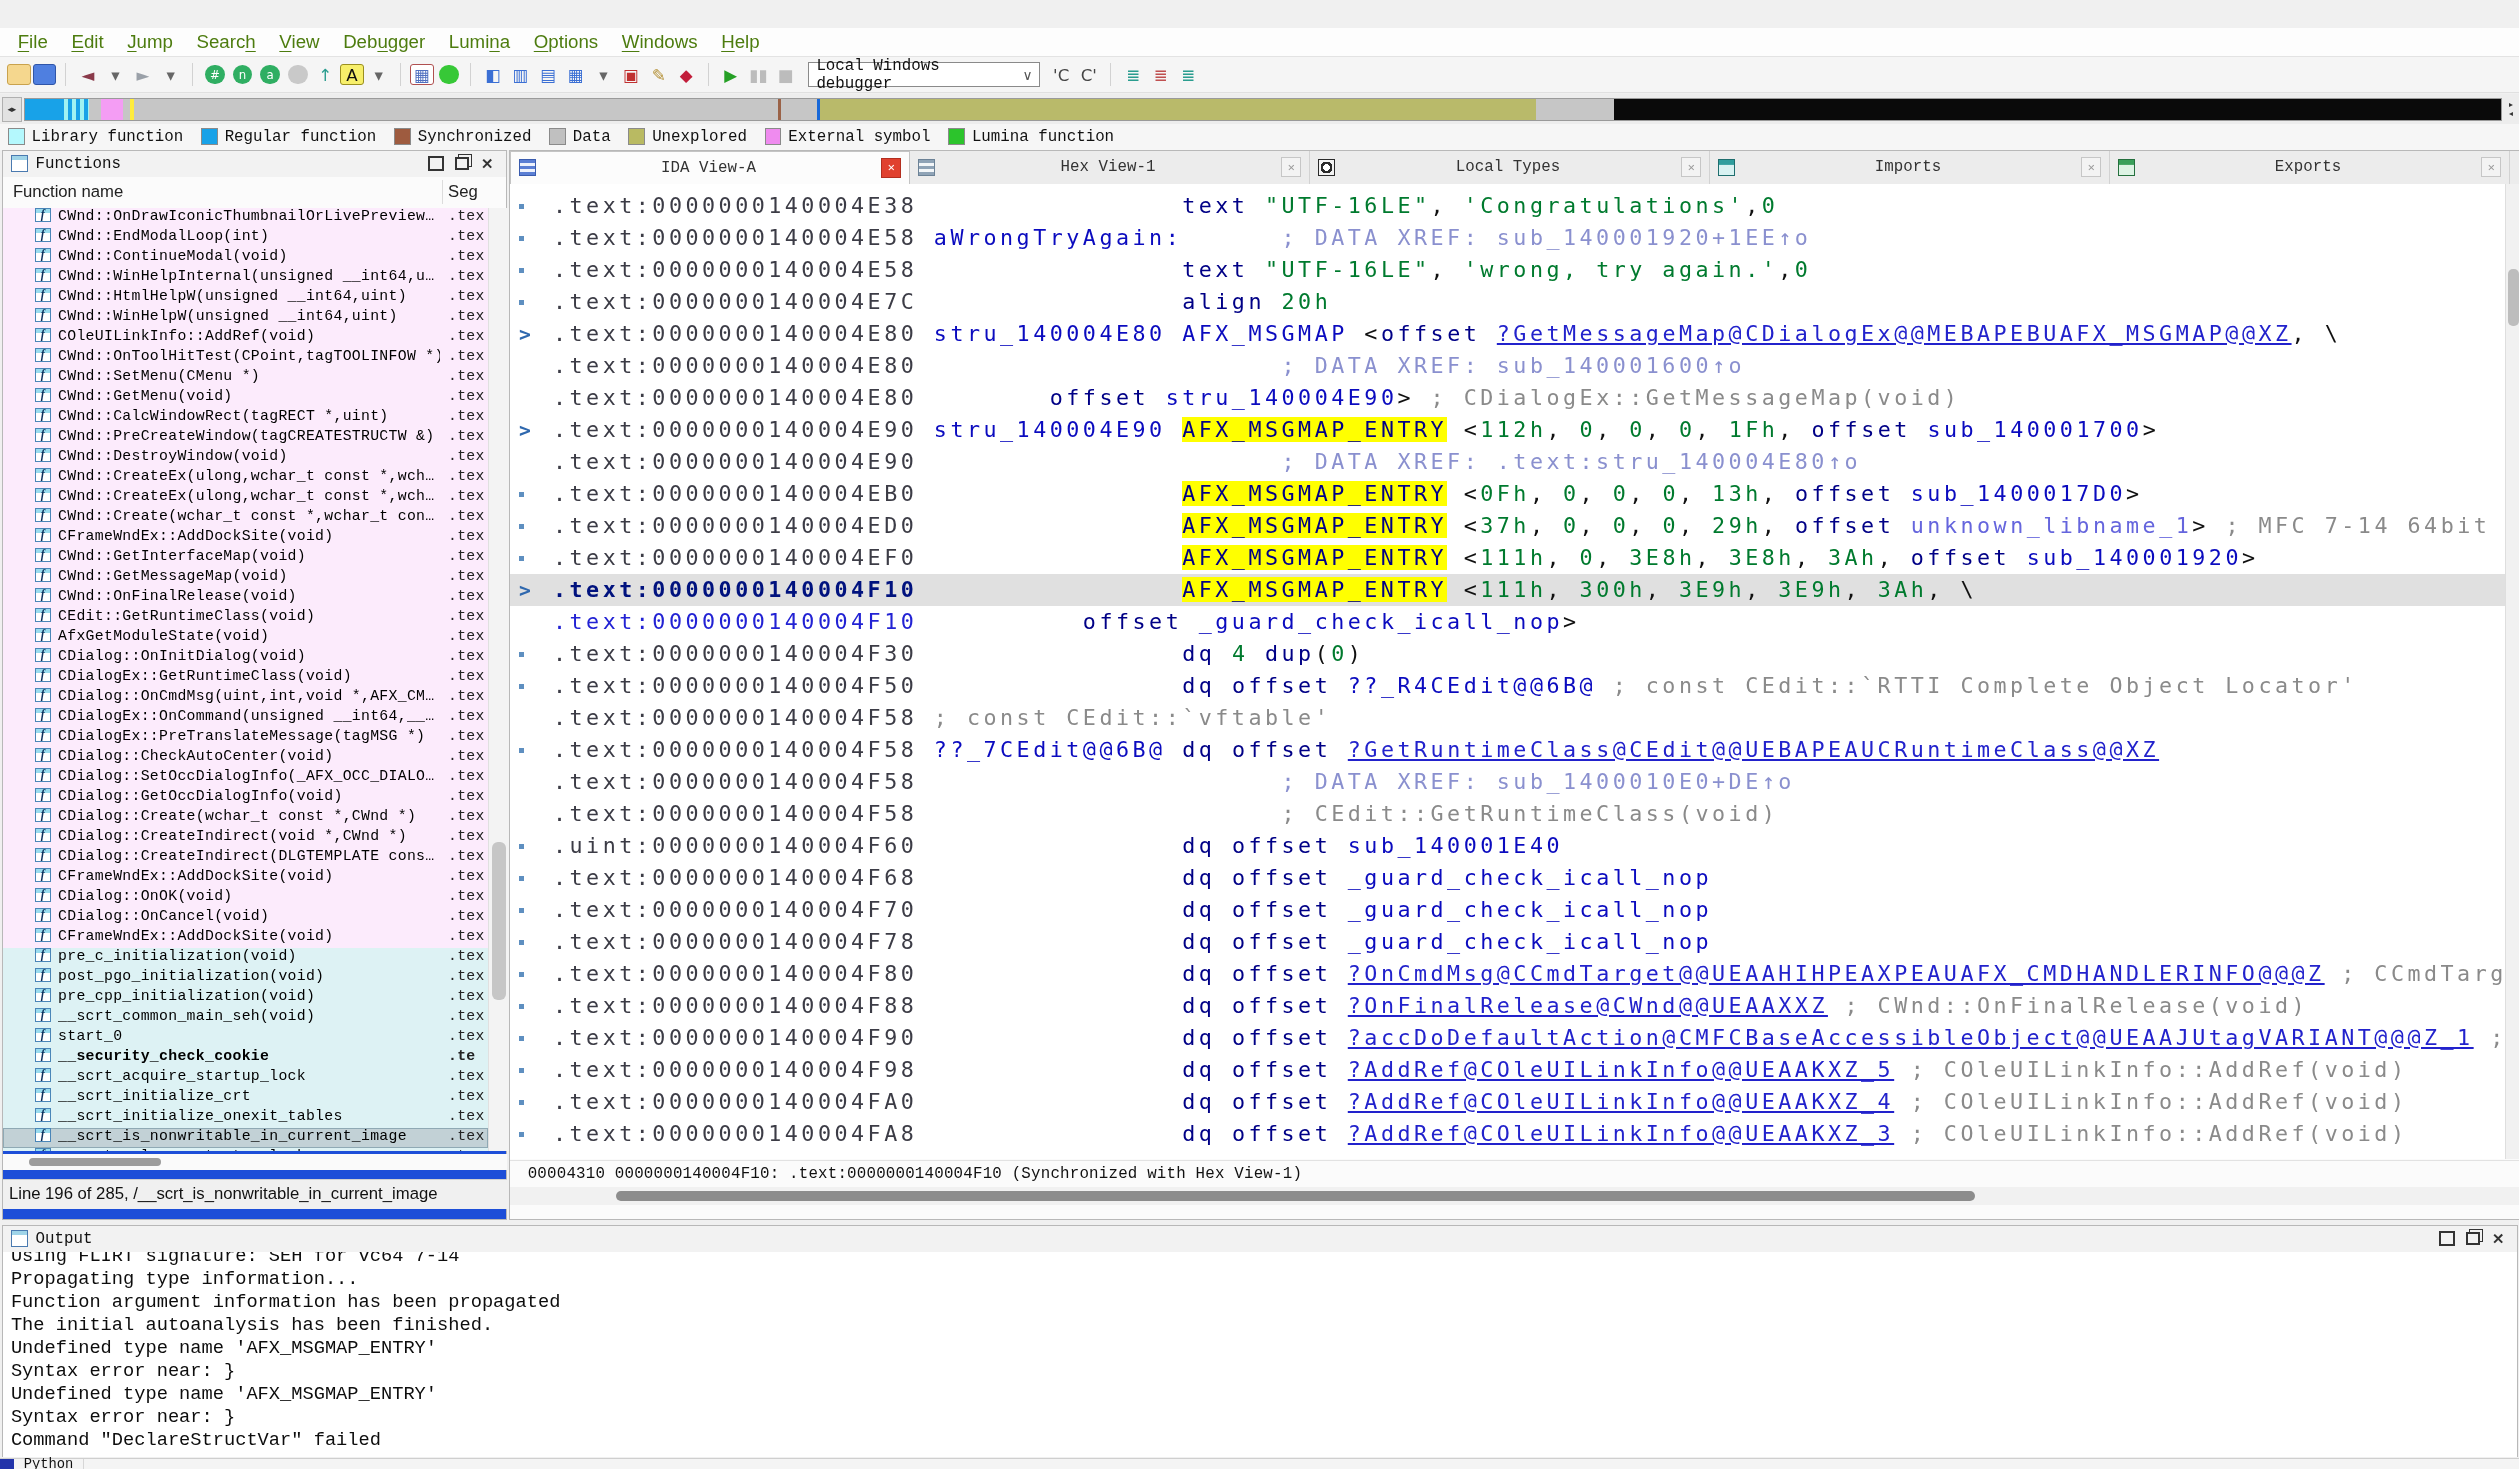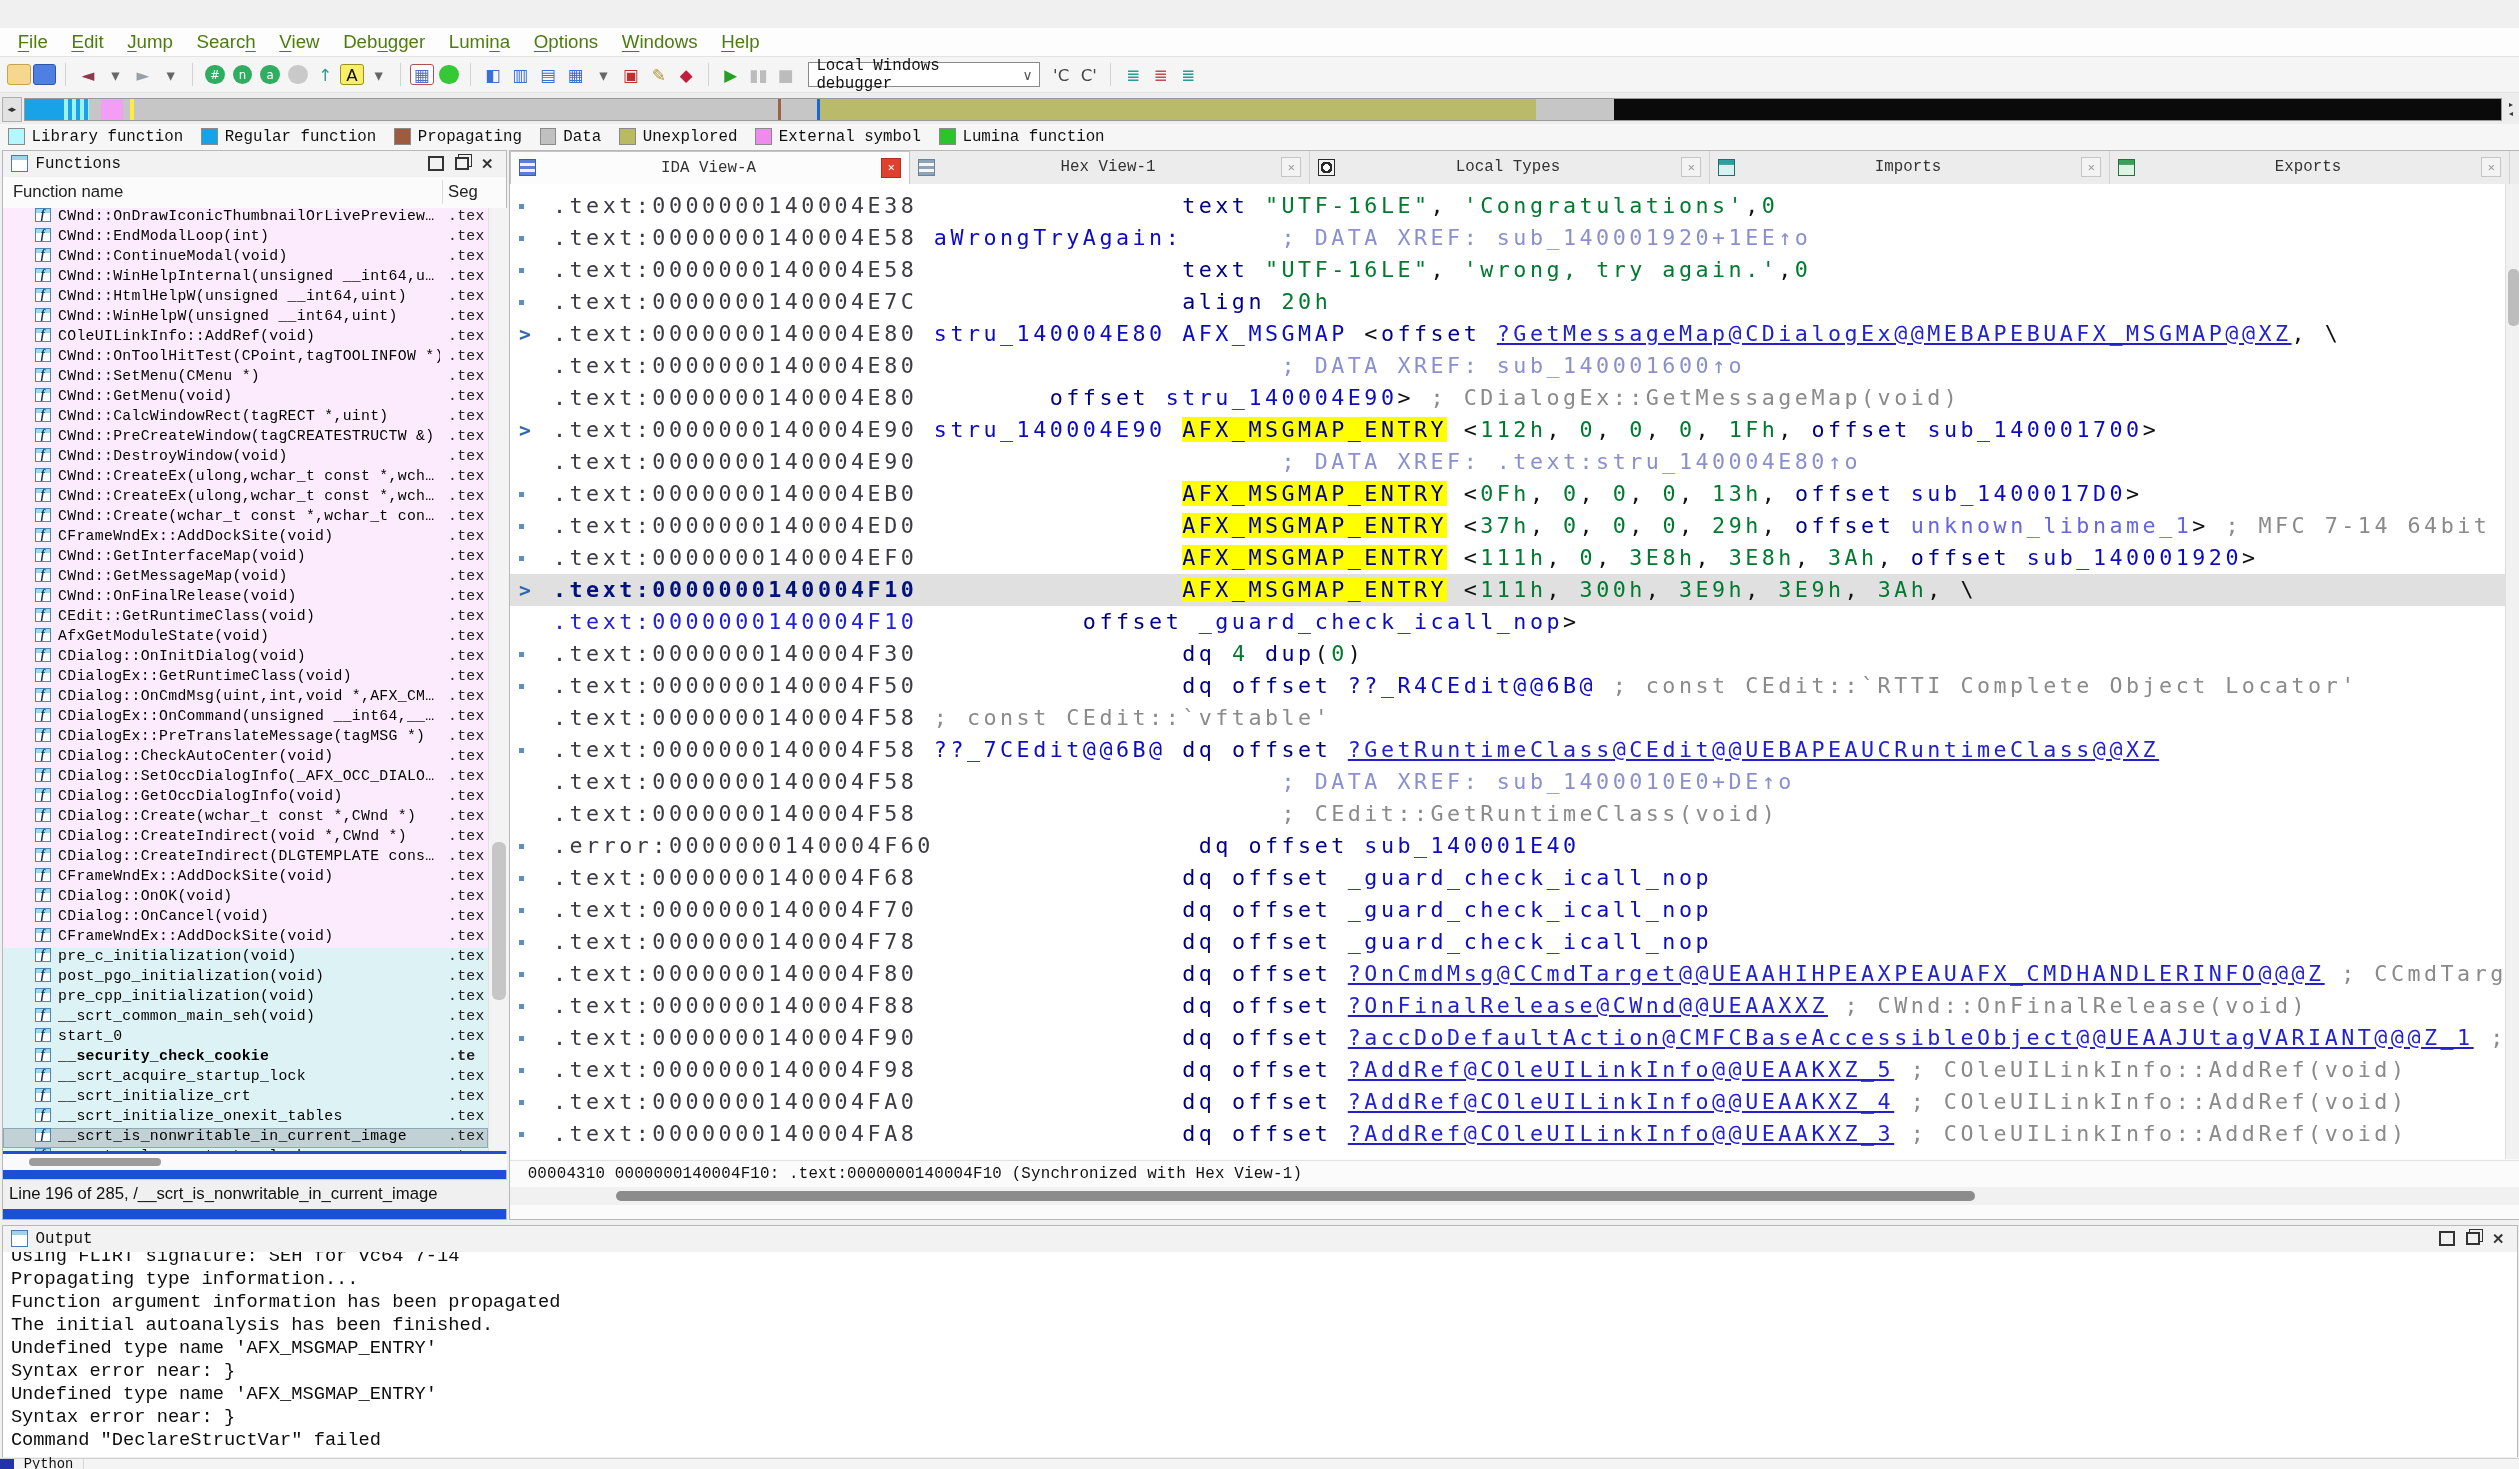--- a/index.html
+++ b/index.html
@@ -240,21 +240,21 @@
       <span class="lg-item">
         <span class="lg-sw" style="background: rgb(180, 248, 253);"></span>
         <span>Library function</span>
       </span>
       <span class="lg-item">
         <span class="lg-sw" style="background: rgb(24, 162, 232);"></span>
         <span>Regular function</span>
       </span>
       <span class="lg-item">
         <span class="lg-sw" style="background: rgb(158, 91, 63);"></span>
-        <span>Propagating</span>
+        <span>Synchronized</span>
       </span>
       <span class="lg-item">
         <span class="lg-sw" style="background: rgb(192, 192, 192);"></span>
         <span>Data</span>
       </span>
       <span class="lg-item">
         <span class="lg-sw" style="background: rgb(185, 186, 98);"></span>
         <span>Unexplored</span>
       </span>
       <span class="lg-item">
@@ -580,21 +580,21 @@
           <div class="dline"><span class="mark m-d"></span><span class="t-a">.text:0000000140004ED0</span><span class="t-p">                </span><span class="t-h">AFX_MSGMAP_ENTRY</span><span class="t-p"> &lt;</span><span class="t-g">37h</span><span class="t-p">, </span><span class="t-g">0</span><span class="t-p">, </span><span class="t-g">0</span><span class="t-p">, </span><span class="t-g">0</span><span class="t-p">, </span><span class="t-g">29h</span><span class="t-p">, </span><span class="t-k">offset</span><span class="t-p"> </span><span class="t-u">unknown_libname_1</span><span class="t-p">&gt; </span><span class="t-c">; MFC 7-14 64bit</span></div>
           <div class="dline"><span class="mark m-d"></span><span class="t-a">.text:0000000140004EF0</span><span class="t-p">                </span><span class="t-h">AFX_MSGMAP_ENTRY</span><span class="t-p"> &lt;</span><span class="t-g">111h</span><span class="t-p">, </span><span class="t-g">0</span><span class="t-p">, </span><span class="t-g">3E8h</span><span class="t-p">, </span><span class="t-g">3E8h</span><span class="t-p">, </span><span class="t-g">3Ah</span><span class="t-p">, </span><span class="t-k">offset</span><span class="t-p"> </span><span class="t-n">sub_140001920</span><span class="t-p">&gt;</span></div>
           <div class="dline sel"><span class="mark m-a"></span><span class="t-ab">.text:0000000140004F10</span><span class="t-p">                </span><span class="t-h">AFX_MSGMAP_ENTRY</span><span class="t-p"> &lt;</span><span class="t-g">111h</span><span class="t-p">, </span><span class="t-g">300h</span><span class="t-p">, </span><span class="t-g">3E9h</span><span class="t-p">, </span><span class="t-g">3E9h</span><span class="t-p">, </span><span class="t-g">3Ah</span><span class="t-p">, \</span></div>
           <div class="dline"><span class="mark"></span><span class="t-al">.text:0000000140004F10</span><span class="t-p">          </span><span class="t-k">offset</span><span class="t-p"> </span><span class="t-n">_guard_check_icall_nop</span><span class="t-p">&gt;</span></div>
           <div class="dline"><span class="mark m-d"></span><span class="t-a">.text:0000000140004F30</span><span class="t-p">                </span><span class="t-k">dq</span><span class="t-p"> </span><span class="t-g">4</span><span class="t-p"> </span><span class="t-k">dup</span><span class="t-p">(</span><span class="t-g">0</span><span class="t-p">)</span></div>
           <div class="dline"><span class="mark m-d"></span><span class="t-a">.text:0000000140004F50</span><span class="t-p">                </span><span class="t-k">dq</span><span class="t-p"> </span><span class="t-k">offset</span><span class="t-p"> </span><span class="t-n">??_R4CEdit@@6B@</span><span class="t-p"> </span><span class="t-c">; const CEdit::`RTTI Complete Object Locator'</span></div>
           <div class="dline"><span class="mark"></span><span class="t-a">.text:0000000140004F58</span><span class="t-p"> </span><span class="t-c">; const CEdit::`vftable'</span></div>
           <div class="dline"><span class="mark m-d"></span><span class="t-a">.text:0000000140004F58</span><span class="t-p"> </span><span class="t-n">??_7CEdit@@6B@</span><span class="t-p"> </span><span class="t-k">dq</span><span class="t-p"> </span><span class="t-k">offset</span><span class="t-p"> </span><span class="t-m">?GetRuntimeClass@CEdit@@UEBAPEAUCRuntimeClass@@XZ</span></div>
           <div class="dline"><span class="mark"></span><span class="t-a">.text:0000000140004F58</span><span class="t-p">                      </span><span class="t-x">; DATA XREF: sub_1400010E0+DE↑o</span></div>
           <div class="dline"><span class="mark"></span><span class="t-a">.text:0000000140004F58</span><span class="t-p">                      </span><span class="t-c">; CEdit::GetRuntimeClass(void)</span></div>
-          <div class="dline"><span class="mark m-d"></span><span class="t-a">.error:0000000140004F60</span><span class="t-p">                </span><span class="t-k">dq</span><span class="t-p"> </span><span class="t-k">offset</span><span class="t-p"> </span><span class="t-n">sub_140001E40</span></div>
+          <div class="dline"><span class="mark m-d"></span><span class="t-a">.uint:0000000140004F60</span><span class="t-p">                </span><span class="t-k">dq</span><span class="t-p"> </span><span class="t-k">offset</span><span class="t-p"> </span><span class="t-n">sub_140001E40</span></div>
           <div class="dline"><span class="mark m-d"></span><span class="t-a">.text:0000000140004F68</span><span class="t-p">                </span><span class="t-k">dq</span><span class="t-p"> </span><span class="t-k">offset</span><span class="t-p"> </span><span class="t-n">_guard_check_icall_nop</span></div>
           <div class="dline"><span class="mark m-d"></span><span class="t-a">.text:0000000140004F70</span><span class="t-p">                </span><span class="t-k">dq</span><span class="t-p"> </span><span class="t-k">offset</span><span class="t-p"> </span><span class="t-n">_guard_check_icall_nop</span></div>
           <div class="dline"><span class="mark m-d"></span><span class="t-a">.text:0000000140004F78</span><span class="t-p">                </span><span class="t-k">dq</span><span class="t-p"> </span><span class="t-k">offset</span><span class="t-p"> </span><span class="t-n">_guard_check_icall_nop</span></div>
           <div class="dline"><span class="mark m-d"></span><span class="t-a">.text:0000000140004F80</span><span class="t-p">                </span><span class="t-k">dq</span><span class="t-p"> </span><span class="t-k">offset</span><span class="t-p"> </span><span class="t-m">?OnCmdMsg@CCmdTarget@@UEAAHIHPEAXPEAUAFX_CMDHANDLERINFO@@@Z</span><span class="t-p"> </span><span class="t-c">; CCmdTarget::OnCmdMsg(uint,int,void *,AFX_CMDHANDLERINFO *)</span></div>
           <div class="dline"><span class="mark m-d"></span><span class="t-a">.text:0000000140004F88</span><span class="t-p">                </span><span class="t-k">dq</span><span class="t-p"> </span><span class="t-k">offset</span><span class="t-p"> </span><span class="t-m">?OnFinalRelease@CWnd@@UEAAXXZ</span><span class="t-p"> </span><span class="t-c">; CWnd::OnFinalRelease(void)</span></div>
           <div class="dline"><span class="mark m-d"></span><span class="t-a">.text:0000000140004F90</span><span class="t-p">                </span><span class="t-k">dq</span><span class="t-p"> </span><span class="t-k">offset</span><span class="t-p"> </span><span class="t-m">?accDoDefaultAction@CMFCBaseAccessibleObject@@UEAAJUtagVARIANT@@@Z_1</span><span class="t-p"> </span><span class="t-c">; CMFCBaseAccessibleObject::accDoDefaultAction(tagVARIANT)</span></div>
           <div class="dline"><span class="mark m-d"></span><span class="t-a">.text:0000000140004F98</span><span class="t-p">                </span><span class="t-k">dq</span><span class="t-p"> </span><span class="t-k">offset</span><span class="t-p"> </span><span class="t-m">?AddRef@COleUILinkInfo@@UEAAKXZ_5</span><span class="t-p"> </span><span class="t-c">; COleUILinkInfo::AddRef(void)</span></div>
           <div class="dline"><span class="mark m-d"></span><span class="t-a">.text:0000000140004FA0</span><span class="t-p">                </span><span class="t-k">dq</span><span class="t-p"> </span><span class="t-k">offset</span><span class="t-p"> </span><span class="t-m">?AddRef@COleUILinkInfo@@UEAAKXZ_4</span><span class="t-p"> </span><span class="t-c">; COleUILinkInfo::AddRef(void)</span></div>
           <div class="dline"><span class="mark m-d"></span><span class="t-a">.text:0000000140004FA8</span><span class="t-p">                </span><span class="t-k">dq</span><span class="t-p"> </span><span class="t-k">offset</span><span class="t-p"> </span><span class="t-m">?AddRef@COleUILinkInfo@@UEAAKXZ_3</span><span class="t-p"> </span><span class="t-c">; COleUILinkInfo::AddRef(void)</span></div>
         </div>

